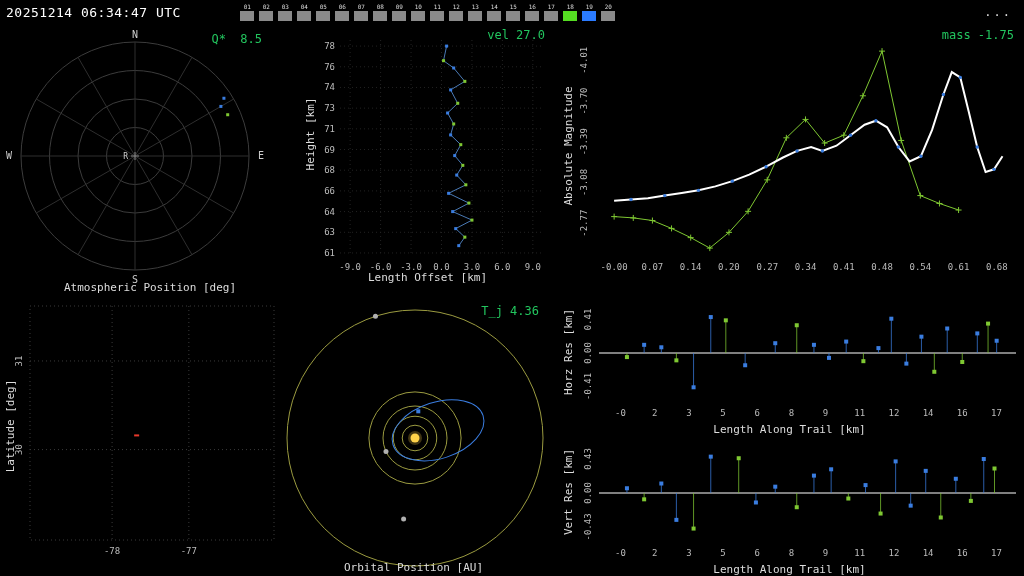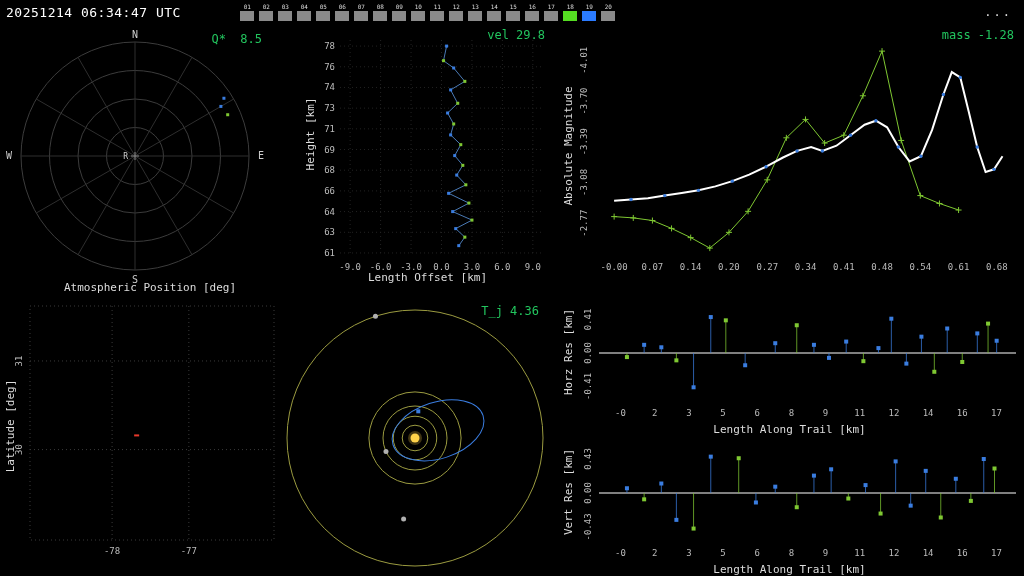--- a/index.html
+++ b/index.html
@@ -232,21 +232,21 @@
         <rect x="164.36" y="159.31126760563387" width="3" height="3" fill="#7fc832"></rect>
         <rect x="147.105" y="167.82957746478868" width="3" height="3" fill="#3a7de0"></rect>
         <rect x="167.405" y="177.56478873239445" width="3" height="3" fill="#7fc832"></rect>
         <rect x="151.165" y="186.08309859154923" width="3" height="3" fill="#3a7de0"></rect>
         <rect x="170.45000000000002" y="194.6014084507042" width="3" height="3" fill="#7fc832"></rect>
         <rect x="154.21" y="203.11971830985914" width="3" height="3" fill="#3a7de0"></rect>
         <rect x="163.345" y="211.63802816901412" width="3" height="3" fill="#7fc832"></rect>
         <rect x="157.255" y="220.15633802816902" width="3" height="3" fill="#3a7de0"></rect>
       </svg>
     </div>
-  <div class="vlabel">vel 29.8</div>
+  <div class="vlabel">vel 27.0</div>
   <div class="ylabel">Height [km]</div>
   <div class="caption">Length Offset [km]</div>
 </div>
 
 <div class="panel" id="p-mag">
   <div class="chart">
       <svg width="469" height="272" viewBox="0 0 469 272">
         <text x="59.13636363636364" y="246" fill="#bbbbbb" font-size="9" text-anchor="middle">-0.00</text>
         <text x="97.4090909090909" y="246" fill="#bbbbbb" font-size="9" text-anchor="middle">0.07</text>
         <text x="135.6818181818182" y="246" fill="#bbbbbb" font-size="9" text-anchor="middle">0.14</text>
@@ -313,21 +313,21 @@
         <circle cx="295.5267379679144" cy="111.18072289156625" r="1.7" fill="#3a7de0"></circle>
         <circle cx="320.85427807486633" cy="96.73493975903614" r="1.7" fill="#3a7de0"></circle>
         <circle cx="343.36764705882354" cy="122.99999999999997" r="1.7" fill="#3a7de0"></circle>
         <circle cx="365.8810160427808" cy="132.19277108433738" r="1.7" fill="#3a7de0"></circle>
         <circle cx="388.39438502673795" cy="70.46987951807228" r="1.7" fill="#3a7de0"></circle>
         <circle cx="405.2794117647059" cy="53.397590361445765" r="1.7" fill="#3a7de0"></circle>
         <circle cx="422.1644385026738" cy="122.99999999999997" r="1.7" fill="#3a7de0"></circle>
         <circle cx="439.0494652406418" cy="145.32530120481923" r="1.7" fill="#3a7de0"></circle>
       </svg>
     </div>
-  <div class="vlabel">mass -1.28</div>
+  <div class="vlabel">mass -1.75</div>
   <div class="ylabel">Absolute Magnitude</div>
 </div>
 
 <div class="panel" id="p-latlon">
   <div class="chart">
       <svg width="282" height="280" viewBox="0 0 282 280">
         <rect x="30" y="10" width="244" height="234" fill="none" stroke="#3a3a3a" stroke-dasharray="1 3"></rect>
         <line x1="112.10062893081728" y1="10" x2="112.10062893081728" y2="244" stroke="#3a3a3a" stroke-dasharray="1 3"></line>
         <text x="112.10062893081728" y="258" fill="#bbbbbb" font-size="9" text-anchor="middle">-78</text>
         <line x1="188.83018867924514" y1="10" x2="188.83018867924514" y2="244" stroke="#3a3a3a" stroke-dasharray="1 3"></line>
@@ -353,20 +353,21 @@
         <ellipse cx="156.04" cy="134.32" rx="47.36" ry="28.16" fill="none" stroke="#3a7de0" transform="rotate(-18 156.04 134.32)"></ellipse>
         <circle cx="93.44582472000674" cy="20.264765914220334" r="2.5" fill="#b0b0b0"></circle>
         <circle cx="121.59893956935147" cy="223.12276019130945" r="2.5" fill="#b0b0b0"></circle>
         <circle cx="103.9981508148272" cy="155.52378437570238" r="2.5" fill="#b0b0b0"></circle>
         <rect x="134.27584795073037" y="113.32035944388127" width="4" height="4" fill="#3a7de0"></rect>
         <circle cx="133" cy="142" r="7" fill="#ffd24a" opacity="0.25"></circle>
         <circle cx="133" cy="142" r="4.5" fill="#ffd24a"></circle>
       </svg>
     </div>
   <div class="vlabel">T_j 4.36</div>
+  <div class="caption">Orbital Position [AU]</div>
 </div>
 
 <div class="panel" id="p-horz">
   <div class="chart">
       <svg width="469" height="140" viewBox="0 0 469 140">
         <text x="65.49484536082474" y="120" fill="#bbbbbb" font-size="9" text-anchor="middle">-0</text>
         <text x="99.67164948453609" y="120" fill="#bbbbbb" font-size="9" text-anchor="middle">2</text>
         <text x="133.84845360824744" y="120" fill="#bbbbbb" font-size="9" text-anchor="middle">3</text>
         <text x="168.02525773195876" y="120" fill="#bbbbbb" font-size="9" text-anchor="middle">5</text>
         <text x="202.2020618556701" y="120" fill="#bbbbbb" font-size="9" text-anchor="middle">6</text>

